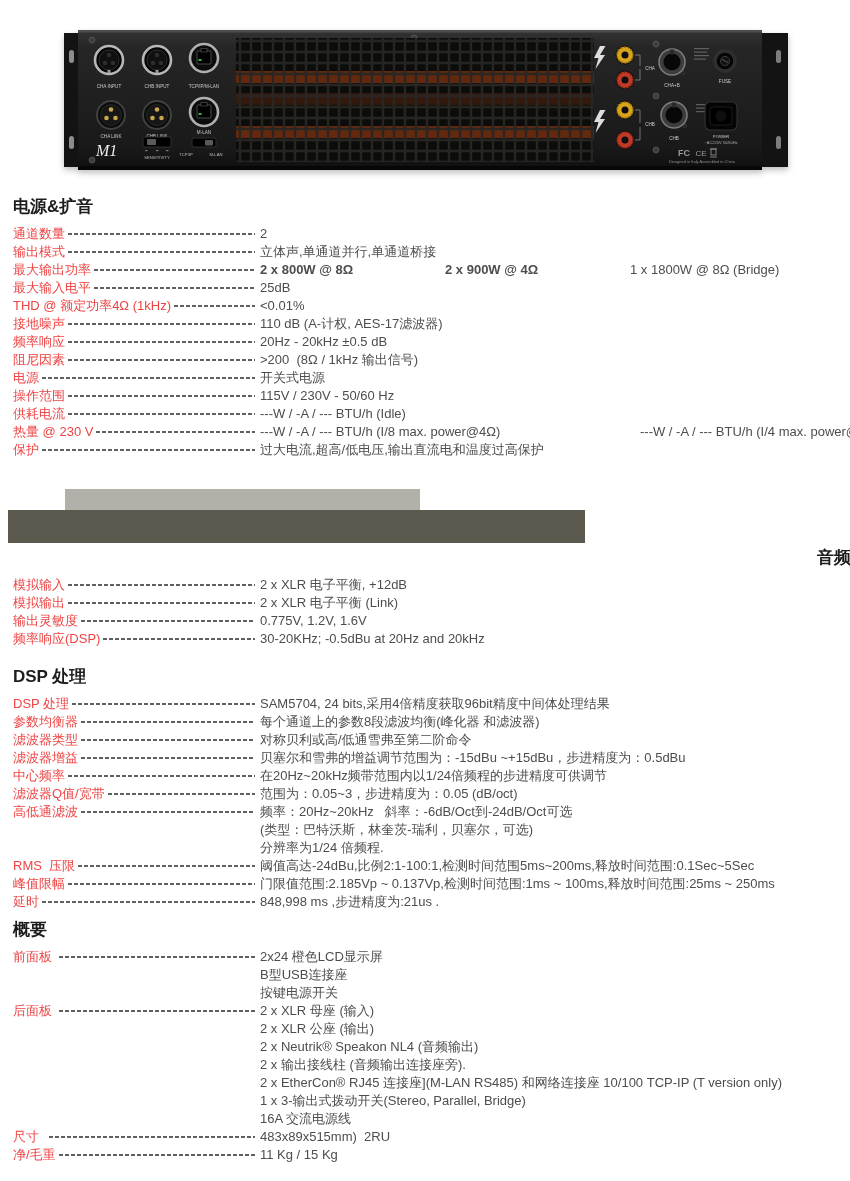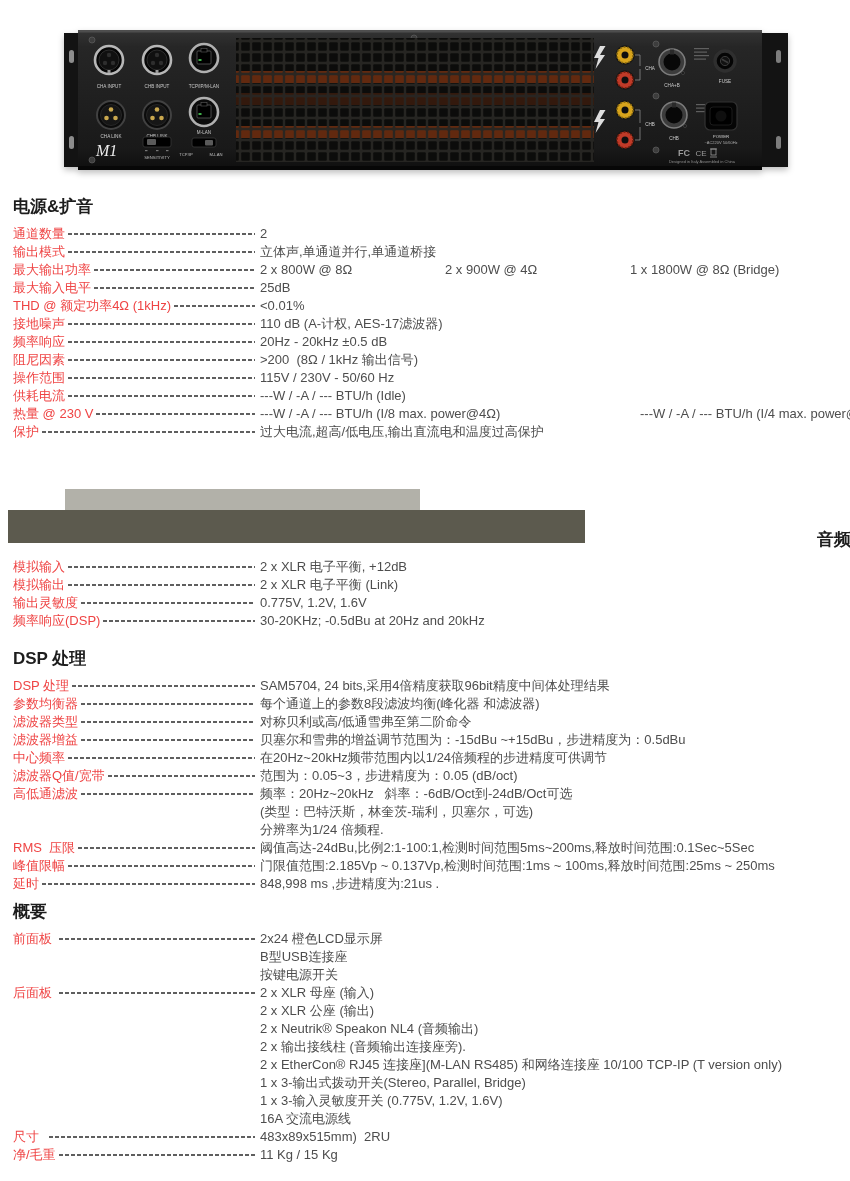--- a/index.html
+++ b/index.html
@@ -22,21 +22,21 @@
   .spec-section:nth-of-type(3){margin-top:18px;}
   .spec-section:nth-of-type(4){margin-top:8px;}
   .spec-row{display:flex;align-items:flex-start;font-size:13px;line-height:18px;}
   .spec-left{flex:0 0 247px;width:247px;display:flex;min-width:0;}
   .spec-label{white-space:pre;color:#ef4444;}
   .spec-leader{flex:1;height:2px;margin:8px 5px 0 3px;align-self:flex-start;
       background:repeating-linear-gradient(90deg,#5f5f5f 0px,#5f5f5f 4px,transparent 4px,transparent 6px);}
   .spec-values{flex:1;min-width:0;}
   .spec-line{display:flex;white-space:pre;}
   .spec-cell{white-space:pre;color:#4d4d4d;}
-  .spec-cell.w3{min-width:185px;}
+  .spec-cell.w3{min-width:185px;font-weight:bold;}
   .spec-cell.w2{min-width:380px;}
 </style>
 </head>
 <body>
 
 <div id="page">
 
   <div id="amp">
     <svg width="724" height="140" viewBox="0 0 724 140" xmlns="http://www.w3.org/2000/svg">
       <defs>
@@ -315,20 +315,29 @@
           <div class="spec-left">
             <span class="spec-label">阻尼因素</span>
             <span class="spec-leader"></span>
           </div>
           <div class="spec-values">
             <div class="spec-line"><span class="spec-cell">&gt;200  (8Ω / 1kHz 输出信号)</span></div>
           </div>
         </div>
         <div class="spec-row">
           <div class="spec-left">
+            <span class="spec-label">电源</span>
+            <span class="spec-leader"></span>
+          </div>
+          <div class="spec-values">
+            <div class="spec-line"><span class="spec-cell">开关式电源</span></div>
+          </div>
+        </div>
+        <div class="spec-row">
+          <div class="spec-left">
             <span class="spec-label">操作范围</span>
             <span class="spec-leader"></span>
           </div>
           <div class="spec-values">
             <div class="spec-line"><span class="spec-cell">115V / 230V - 50/60 Hz</span></div>
           </div>
         </div>
         <div class="spec-row">
           <div class="spec-left">
             <span class="spec-label">供耗电流</span>
@@ -509,21 +518,20 @@
             <span class="spec-label">后面板 </span>
             <span class="spec-leader"></span>
           </div>
           <div class="spec-values">
             <div class="spec-line"><span class="spec-cell">2 x XLR 母座 (输入)</span></div>
             <div class="spec-line"><span class="spec-cell">2 x XLR 公座 (输出)</span></div>
             <div class="spec-line"><span class="spec-cell">2 x Neutrik® Speakon NL4 (音频输出)</span></div>
             <div class="spec-line"><span class="spec-cell">2 x 输出接线柱 (音频输出连接座旁).</span></div>
             <div class="spec-line"><span class="spec-cell">2 x EtherCon® RJ45 连接座](M-LAN RS485) 和网络连接座 10/100 TCP-IP (T version only)</span></div>
             <div class="spec-line"><span class="spec-cell">1 x 3-输出式拨动开关(Stereo, Parallel, Bridge)</span></div>
-            <div class="spec-line"><span class="spec-cell">1 x 3-输入灵敏度开关 (0.775V, 1.2V, 1.6V)</span></div>
             <div class="spec-line"><span class="spec-cell">16A 交流电源线</span></div>
           </div>
         </div>
         <div class="spec-row">
           <div class="spec-left">
             <span class="spec-label">尺寸  </span>
             <span class="spec-leader"></span>
           </div>
           <div class="spec-values">
             <div class="spec-line"><span class="spec-cell">483x89x515mm)  2RU</span></div>

